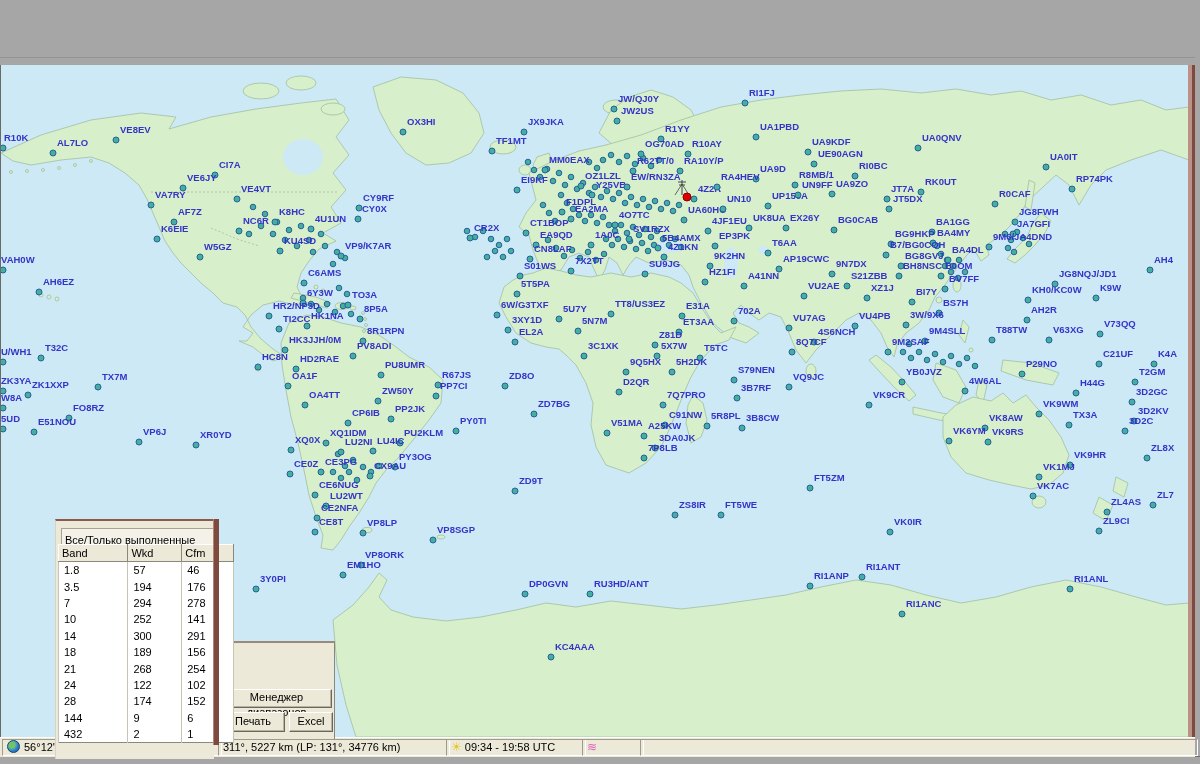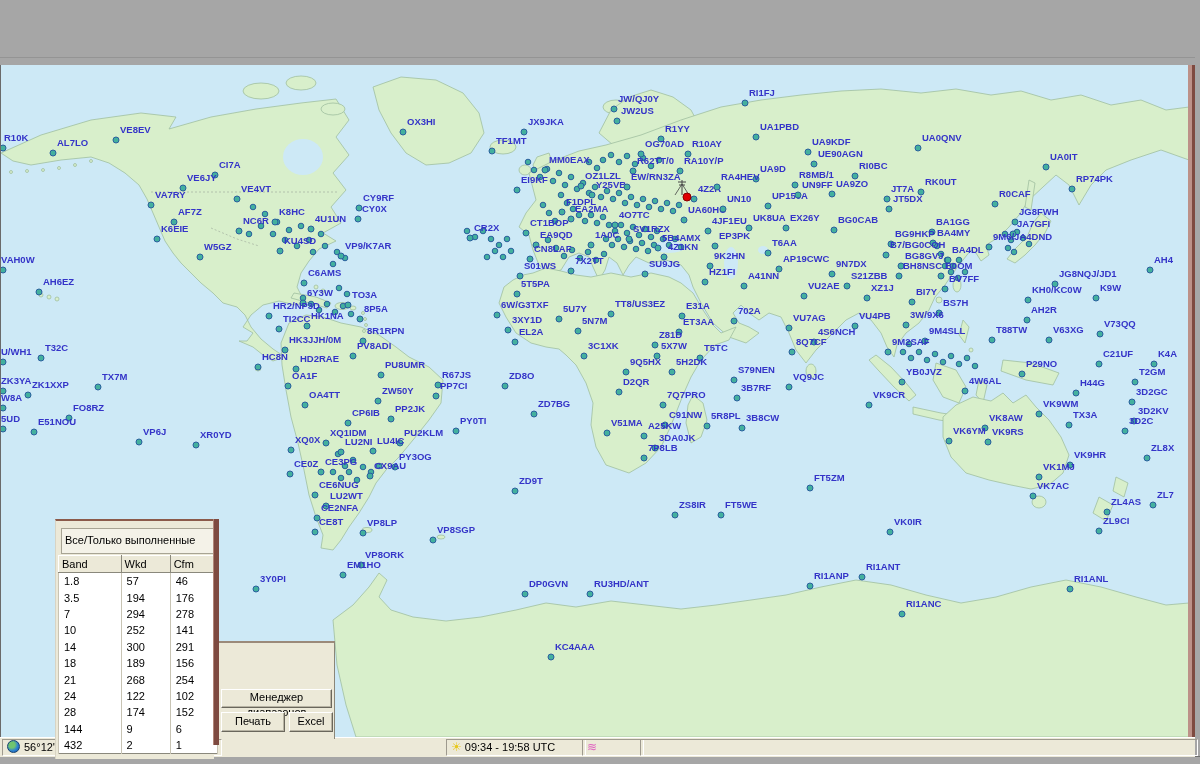--- a/index.html
+++ b/index.html
@@ -19,21 +19,21 @@
   #right-border-light{position:absolute;left:1188px;top:65px;width:4px;height:691px;background:#bc9188;}
   #right-border-dark{position:absolute;left:1192px;top:65px;width:3px;height:691px;background:#7e4a40;}
   #right-border-gray{position:absolute;left:1195px;top:0px;width:5px;height:764px;background:#a6a6a6;}
   
   #band-window{position:absolute;left:55px;top:519px;width:158px;height:238px;background:#ece9d8;
                border-top:2px solid #8b5a4a;border-left:1px solid #d8d4c4;z-index:20;}
   #band-frame{position:absolute;left:213px;top:519px;width:5px;height:226px;background:#7e4a40;
               border-left:1px solid #b08578;z-index:21;}
   #band-filter{position:absolute;left:5px;top:7px;width:146px;height:18px;background:#f4f2e8;
                border:1px solid #a8a494;font-size:11px;color:#000;padding:3px 3px;line-height:16px;}
-  #band-table{position:absolute;left:2px;top:34px;width:160px;border:1px solid #8a887c;background:#fff;
+  #band-table{position:absolute;left:2px;top:23px;width:176px;border:1px solid #8a887c;background:#fff;
               border-collapse:collapse;font-size:11px;}
   #band-table th{background:#ece9d8;border:1px solid;border-color:#fff #8a887c #8a887c #fff;
                  font-weight:normal;text-align:left;padding:1px 3px;height:14px;}
   #band-table td{border-left:1px solid #c8c4b4;border-right:1px solid #c8c4b4;
                  padding:0 5px;height:16.4px;color:#000;}
   
   #totals-window{position:absolute;left:218px;top:641px;width:116px;height:96px;background:#ece9d8;
                  border-top:2px solid #9b8a7a;border-right:1px solid #8a8678;z-index:15;
                  font-size:11px;color:#000;}
   .tot-row{display:flex;justify-content:space-between;padding:1.5px 6px 0 6px;}
@@ -877,19 +877,20 @@
   <div id="band-frame"></div>
 
   <div id="totals-window">
     <div id="bands-mgr-btn" class="xp-button">Менеджер диапазонов</div>
     <div id="print-btn" class="xp-button">Печать</div>
     <div id="excel-btn" class="xp-button">Excel</div>
   </div>
 
   <div id="status-bar">
     <div id="sb-lat" class="sb-cell"><span id="globe-icon"></span><span>56°12' N</span></div>
+    <div id="sb-dist" class="sb-cell"><span>311°, 5227 km   (LP: 131°, 34776 km)</span></div>
     <div id="sb-sun" class="sb-cell"><span id="sun-icon">☀</span><span>09:34 - 19:58 UTC</span></div>
     <div id="sb-icon-cell" class="sb-cell"><span id="aurora-icon">≋</span></div>
     <div id="sb-rest" class="sb-cell"></div>
   </div>
 
   <div id="bottom-band"></div>
 </div>
 
 </body></html>

